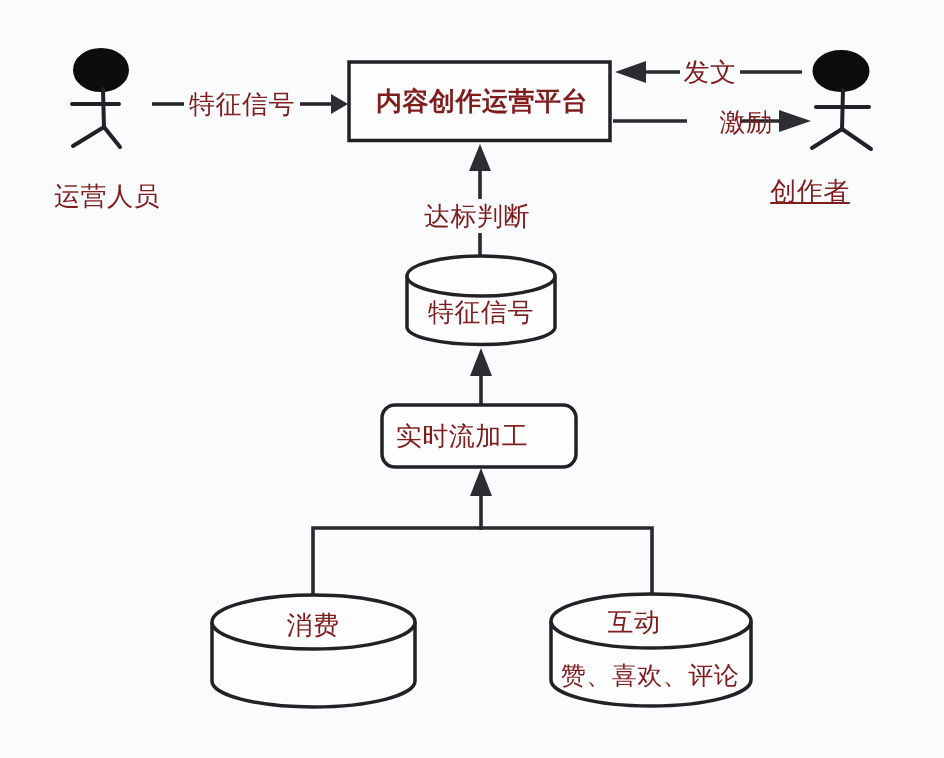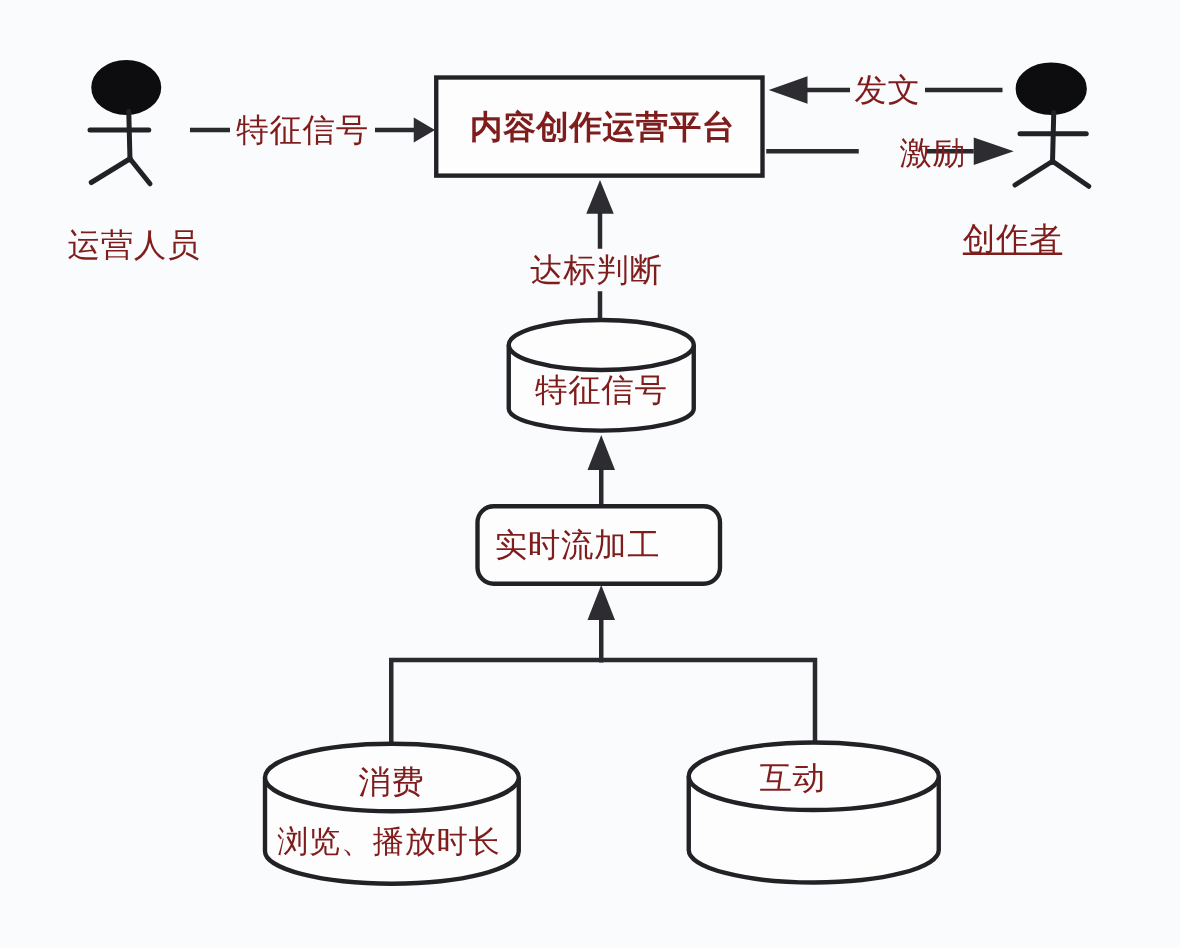--- a/index.html
+++ b/index.html
@@ -154,18 +154,18 @@
   <div class="lbl" style="left:810px; top:191px;text-decoration:underline;">创作者</div>
 
   <div class="lbl" style="left:477px; top:216px;">达标判断</div>
 
   <div class="lbl" style="left:481px; top:312px;">特征信号</div>
 
   <div class="lbl" style="left:452px; top:436px;margin-left:10px;">实时流加工</div>
 
   <div class="lbl" style="left:313px; top:625px;text-align:right;">消费</div>
 
-  <div class="lbl sub" style="left:311px; top:674px;">浏览、播放时长</div>
 
   <div class="lbl" style="left:634px; top:622px;text-align:right;">互动</div>
 
+  <div class="lbl sub" style="left:650px; top:675px;">赞、喜欢、评论</div>
 
 </div>
 
 </body></html>

